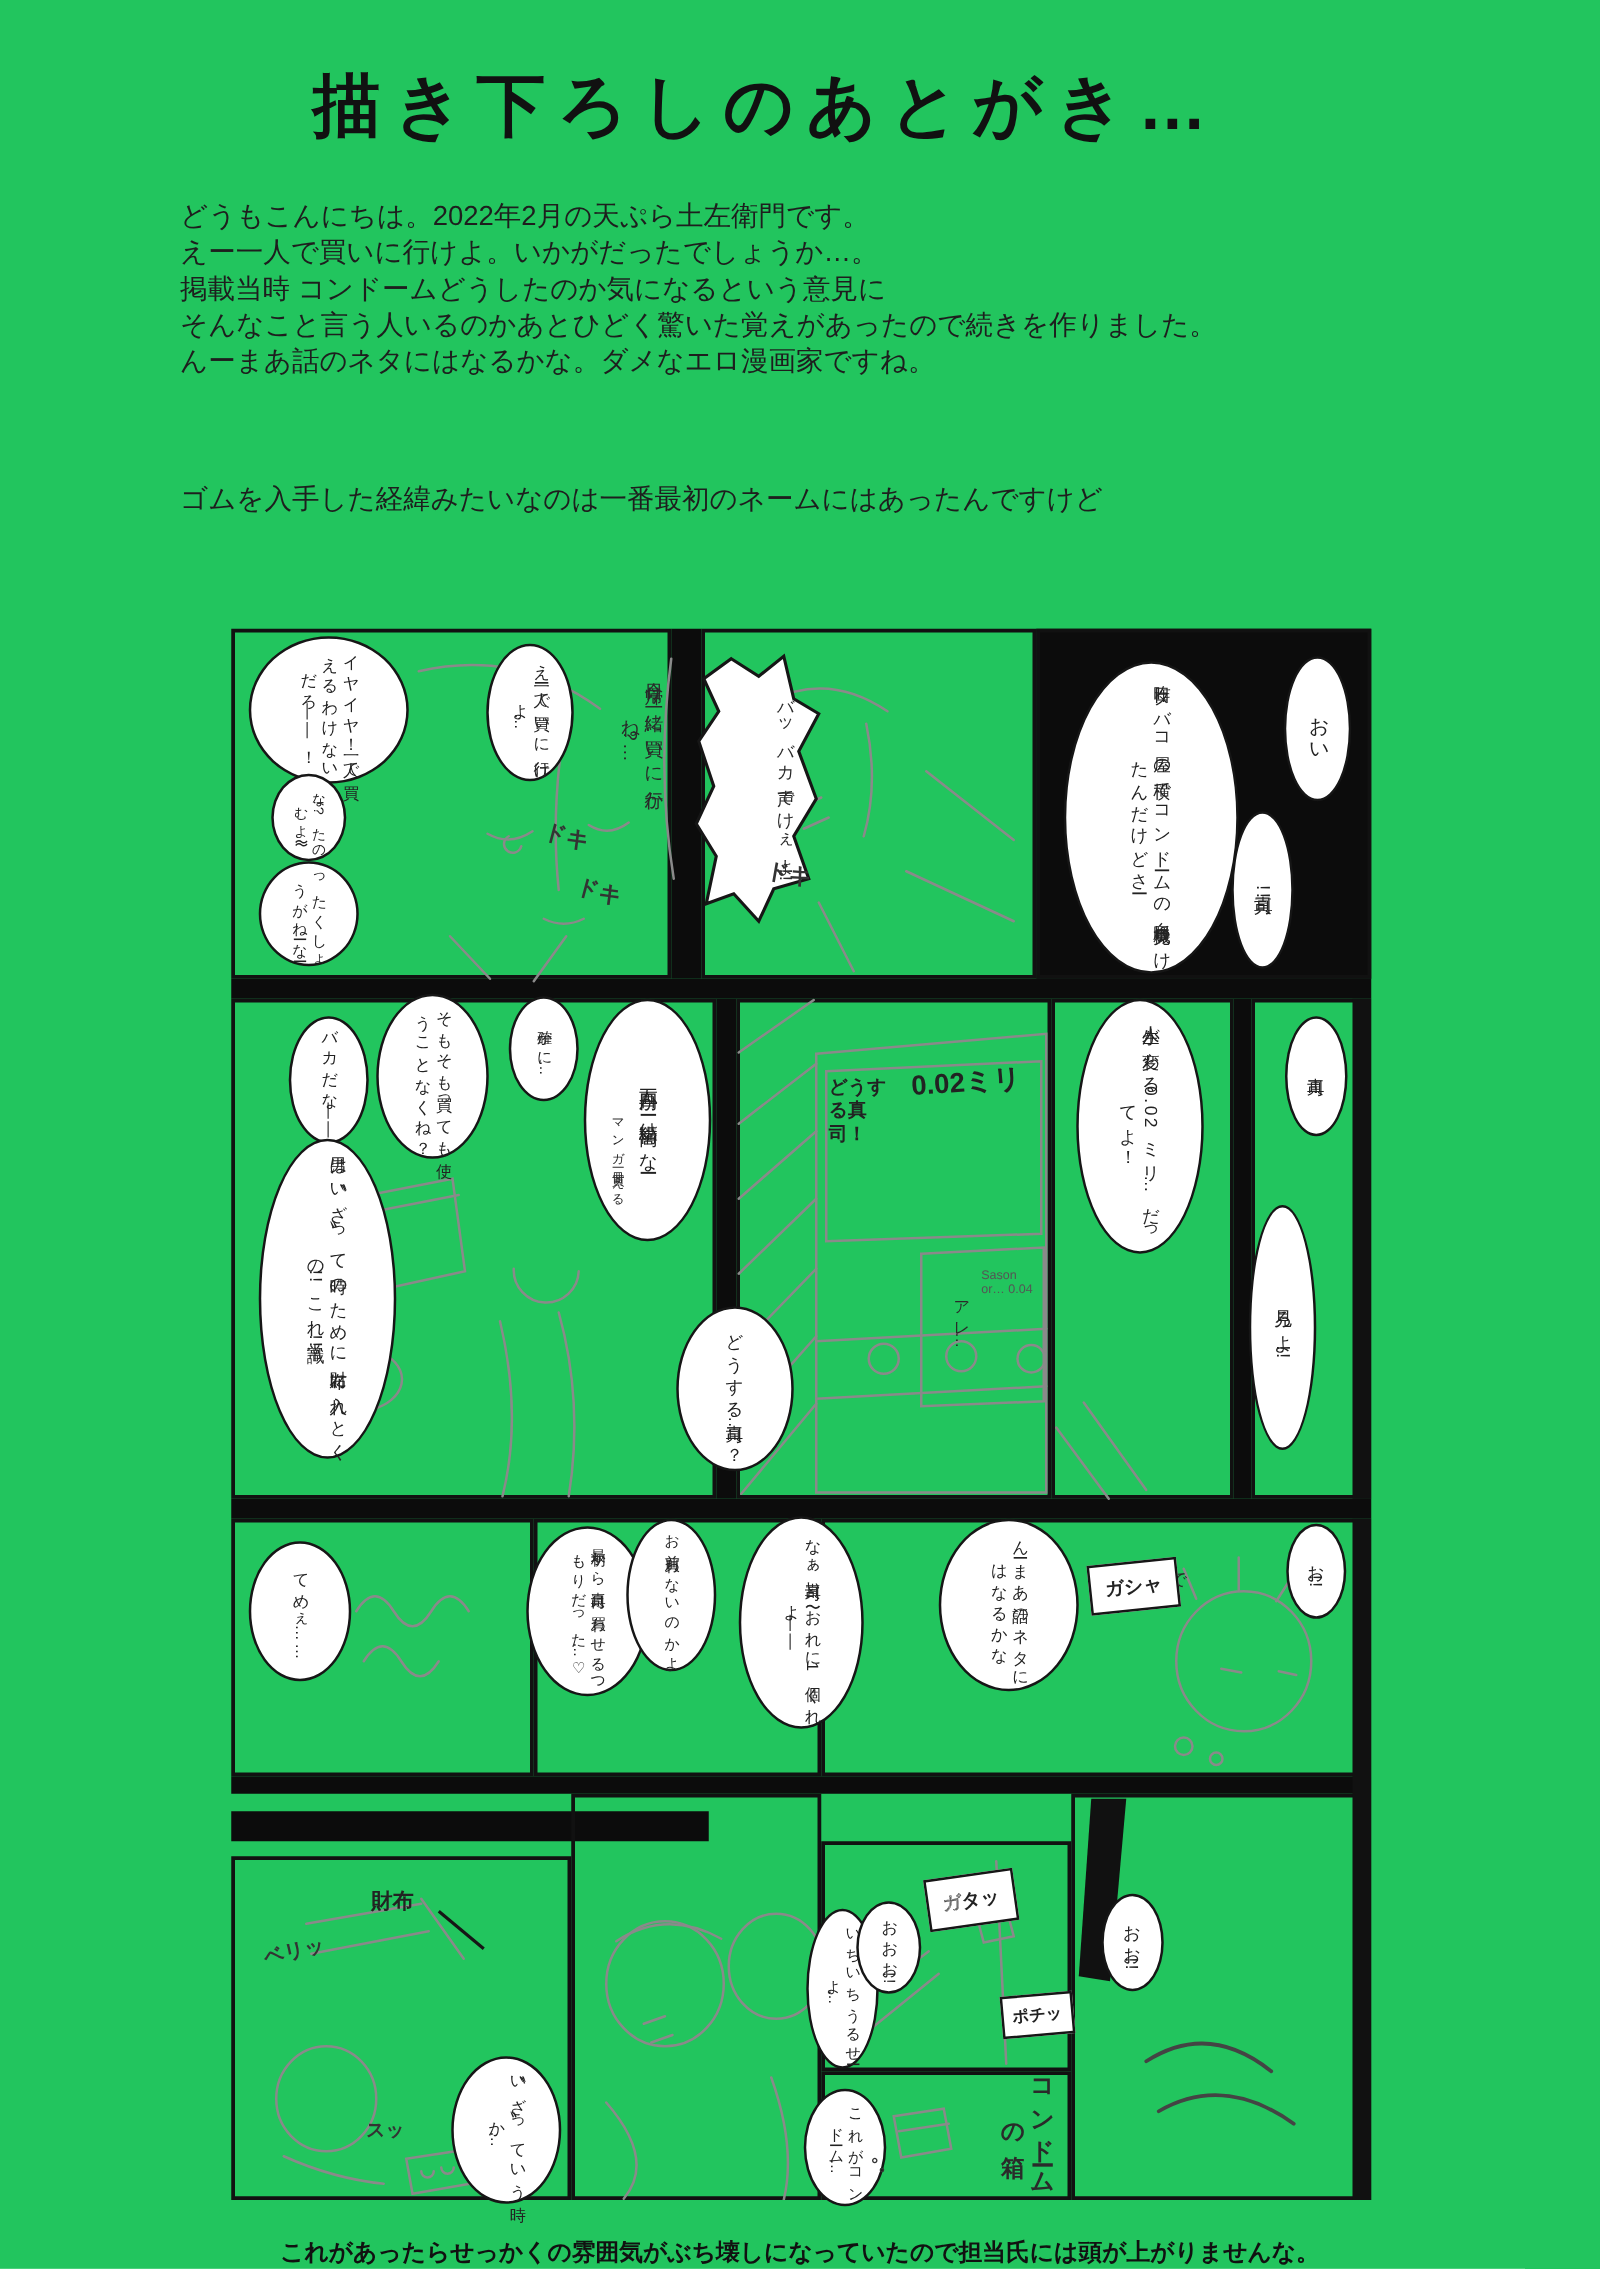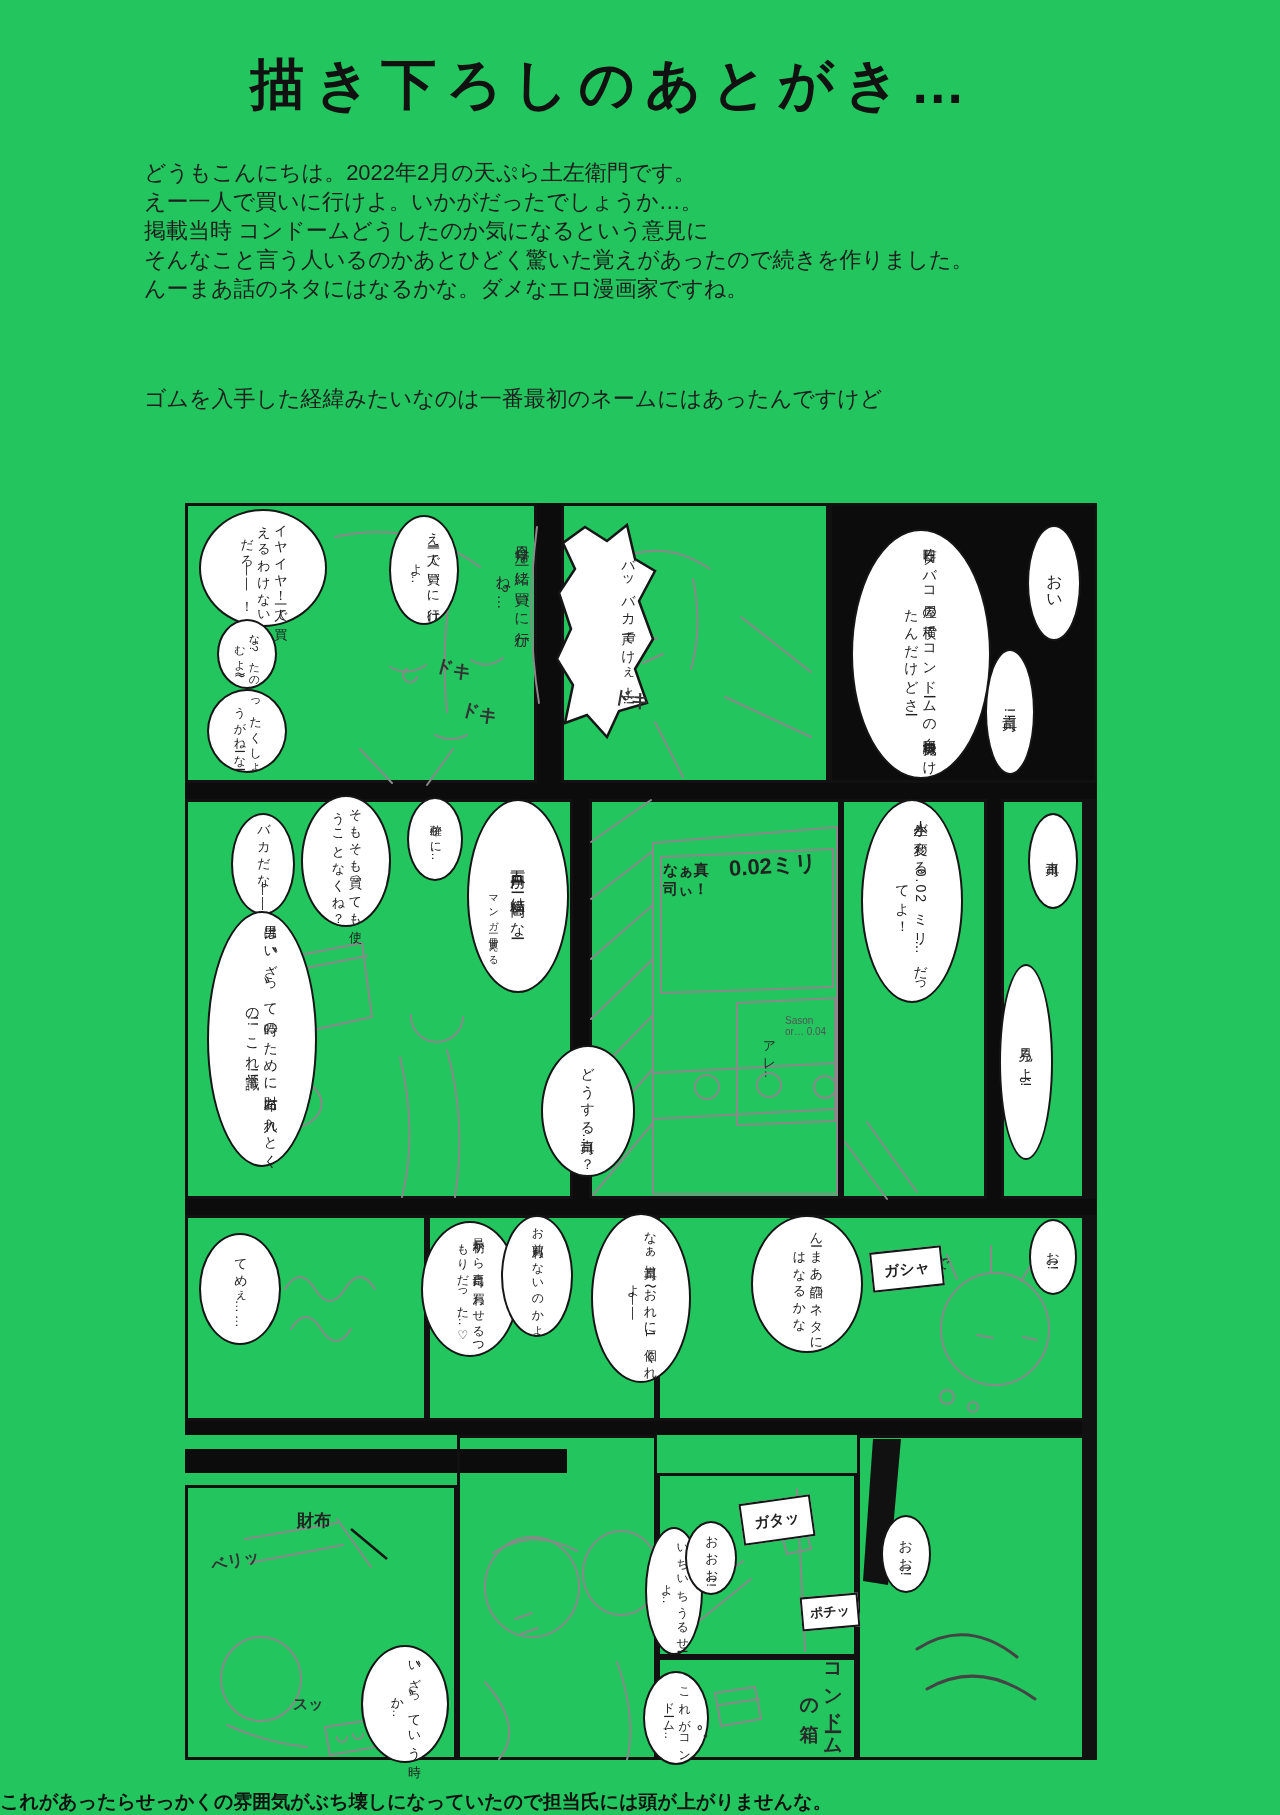--- a/index.html
+++ b/index.html
@@ -2,21 +2,21 @@
 <html><head>
 <meta charset="utf-8">
 <style>
   html,body{margin:0;padding:0;}
   .page{position:relative;width:1280px;height:1815px;background:#22c55e;overflow:hidden;
         font-family:"Liberation Sans","DejaVu Sans",sans-serif;color:#1a1a1a;}
   .title{position:absolute;left:250px;top:48px;font-size:55px;font-weight:700;
          letter-spacing:10px;color:#111;white-space:nowrap;}
   .para{position:absolute;left:130px;font-size:22px;line-height:29px;font-weight:500;color:#1e1e1e;margin-left:14px;}
   .para p{margin:0;white-space:nowrap;}
-  .caption{position:absolute;top:1770px;left:0;width:100%;
+  .caption{position:absolute;top:1770px;left:0;width:100%;text-align:center;
            font-size:19px;font-weight:700;color:#111;}
   .comic{position:absolute;left:185px;top:497px;width:912px;height:1263px;}
   .panel{position:absolute;border:3px solid #111;box-sizing:border-box;background:transparent;}
   .panel.black{background:#0c0c0c;}
   .bar{position:absolute;background:#0c0c0c;}
   .overlay{position:absolute;left:0;top:0;pointer-events:none;}
   .bubble{position:absolute;background:#fff;border:2px solid #161616;border-radius:50%;
           display:flex;align-items:center;justify-content:center;text-align:center;box-sizing:border-box;}
   .bubble span{writing-mode:vertical-rl;text-orientation:mixed;line-height:1.3;
                letter-spacing:2px;color:#222;font-weight:500;}
@@ -208,21 +208,21 @@
       </div>
     <div class="bubble" style="left:676px;top:302px;width:102px;height:204px;">
         <span class="f14">人生が変わる0.02ミリ…だってよ！</span>
       </div>
     <div class="bubble" style="left:843px;top:316px;width:50px;height:96px;">
         <span class="f14">真司！</span>
       </div>
     <div class="bubble" style="left:814px;top:467px;width:54px;height:196px;">
         <span class="f15">見ろよ!!</span>
       </div>
-    <div class="hlabel f15" style="left:478px;top:364px;width:58px;line-height:1.25;white-space:normal;">なぁ真司ぃ！</div>
+    <div class="hlabel f15" style="left:478px;top:364px;width:58px;line-height:1.25;white-space:normal;">どうする真司！</div>
     <div class="hlabel f22" style="left:544px;top:354px;transform:rotate(-4deg);">0.02ミリ</div>
     <div class="vtext f13" style="left:560px;top:514px;width:32px;height:90px;">アレ…</div>
     <div class="hlabel f10" style="left:600px;top:518px;width:50px;white-space:normal;font-weight:500;color:#555;">Sason or… 0.04</div>
 
     <div class="bubble" style="left:14px;top:736px;width:82px;height:112px;">
         <span class="f13">てめぇ……</span>
       </div>
     <div class="bubble" style="left:236px;top:724px;width:98px;height:136px;">
         <span class="f12">最初から真司に買わせるつもりだった…♡</span>
       </div>

